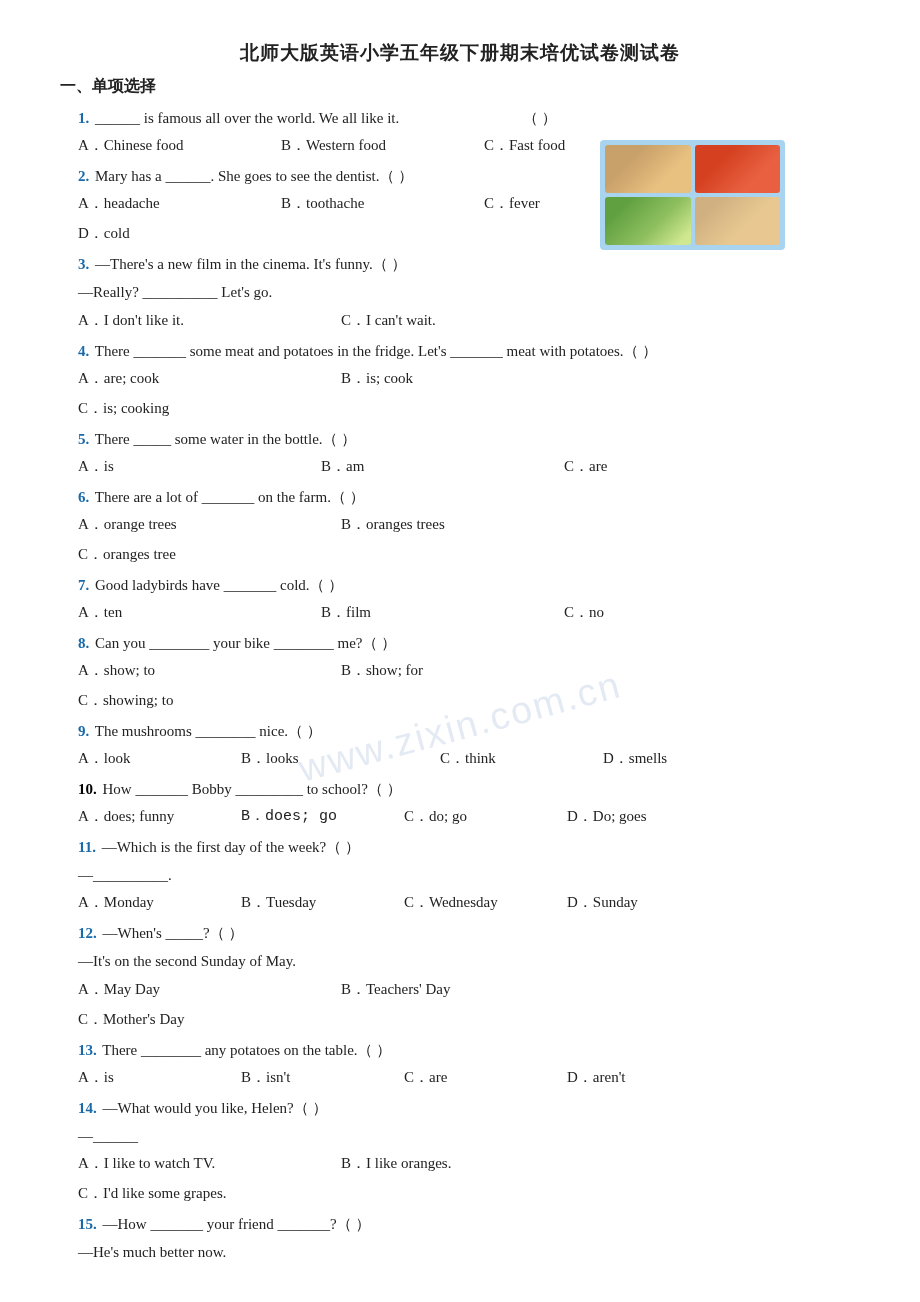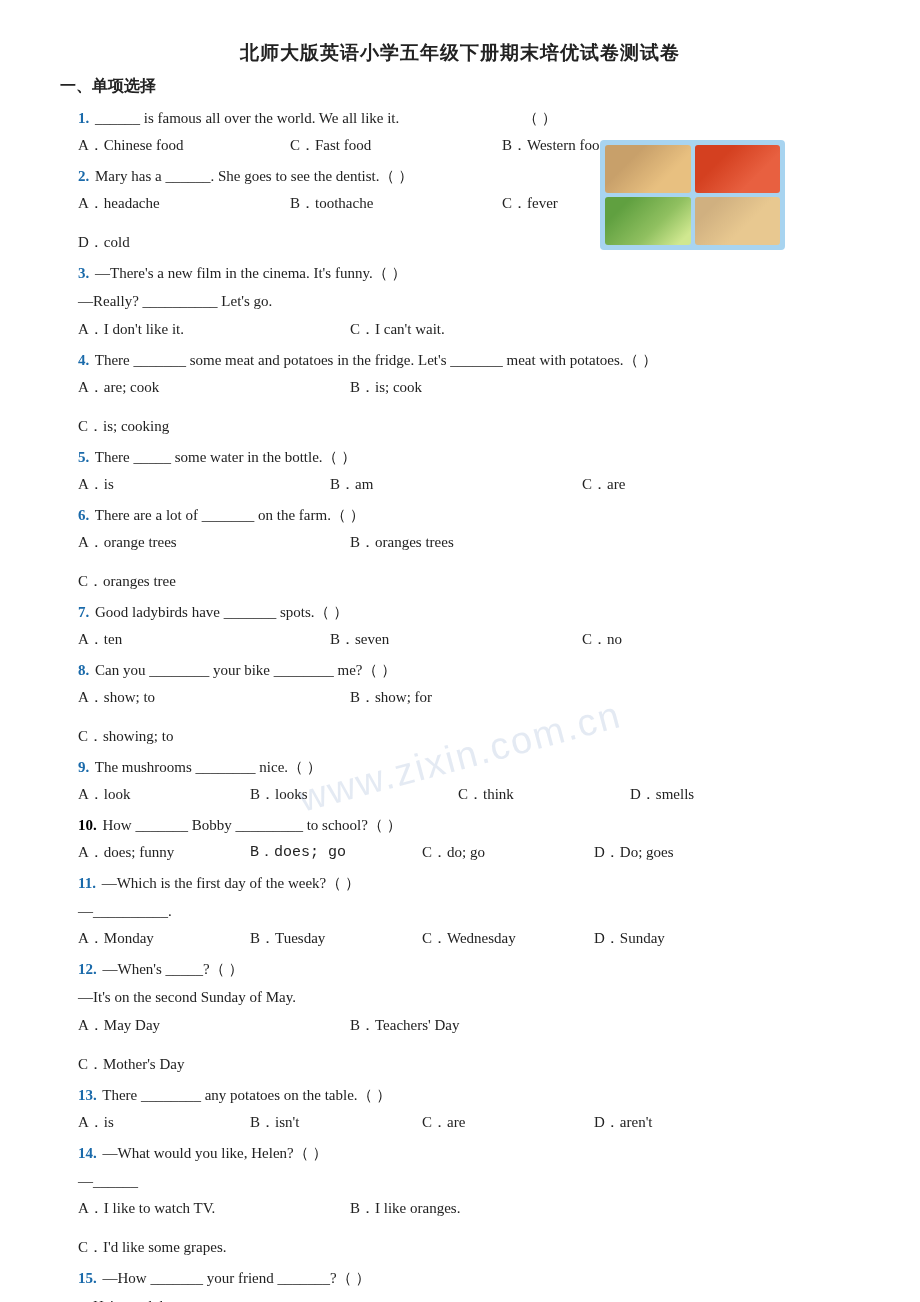--- a/index.html
+++ b/index.html
@@ -57,21 +57,21 @@
     .q-num {
       color: #1a6aaa;
       font-weight: bold;
       margin-right: 2px;
     }
     .options-row {
       display: flex;
       flex-wrap: wrap;
       margin-left: 18px;
       margin-bottom: 2px;
-      gap: 12px;
+      gap: 3px;
     }
     .option {
       min-width: 200px;
       flex: 0 0 auto;
       padding-right: 10px;
     }
     .option-wide {
       min-width: 260px;
     }
     .q-line {
@@ -121,22 +121,22 @@
 
   <div class="question-block">
     <div class="q-line">
       <span class="q-num" style="color: rgb(26, 106, 170);">1.</span>
       <span>______</span>
       <span> is famous all over the world. We all like it.</span>
       <span style="margin-left:120px;">（ ）</span>
     </div>
     <div class="options-row">
       <span class="option">A．Chinese food</span>
+      <span class="option">B．Western food</span>
       <span class="option">C．Fast food</span>
-      <span class="option">B．Western food</span>
     </div>
   </div>
 
   <div class="question-block">
     <div class="q-line">
       <span class="q-num" style="color: rgb(26, 106, 170);">2.</span>
       <span> Mary has a ______. She goes to see the dentist.（ ）</span>
     </div>
     <div class="options-row">
       <span class="option">A．headache</span>
@@ -192,25 +192,25 @@
     <div class="options-row">
       <span class="option option-wide">A．orange trees</span>
       <span class="option option-wide">B．oranges trees</span>
       <span class="option option-wide">C．oranges tree</span>
     </div>
   </div>
 
   <div class="question-block">
     <div class="q-line">
       <span class="q-num" style="color: rgb(26, 106, 170);">7.</span>
-      <span> Good ladybirds have _______ spots.（ ）</span>
+      <span> Good ladybirds have _______ cold.（ ）</span>
     </div>
     <div class="options-row">
       <span class="option" style="min-width:240px;">A．ten</span>
-      <span class="option" style="min-width:240px;">B．seven</span>
+      <span class="option" style="min-width:240px;">B．film</span>
       <span class="option">C．no</span>
     </div>
   </div>
 
   <div class="question-block">
     <div class="q-line">
       <span class="q-num" style="color: rgb(26, 106, 170);">8.</span>
       <span> Can you ________ your bike ________ me?（ ）</span>
     </div>
     <div class="options-row">

